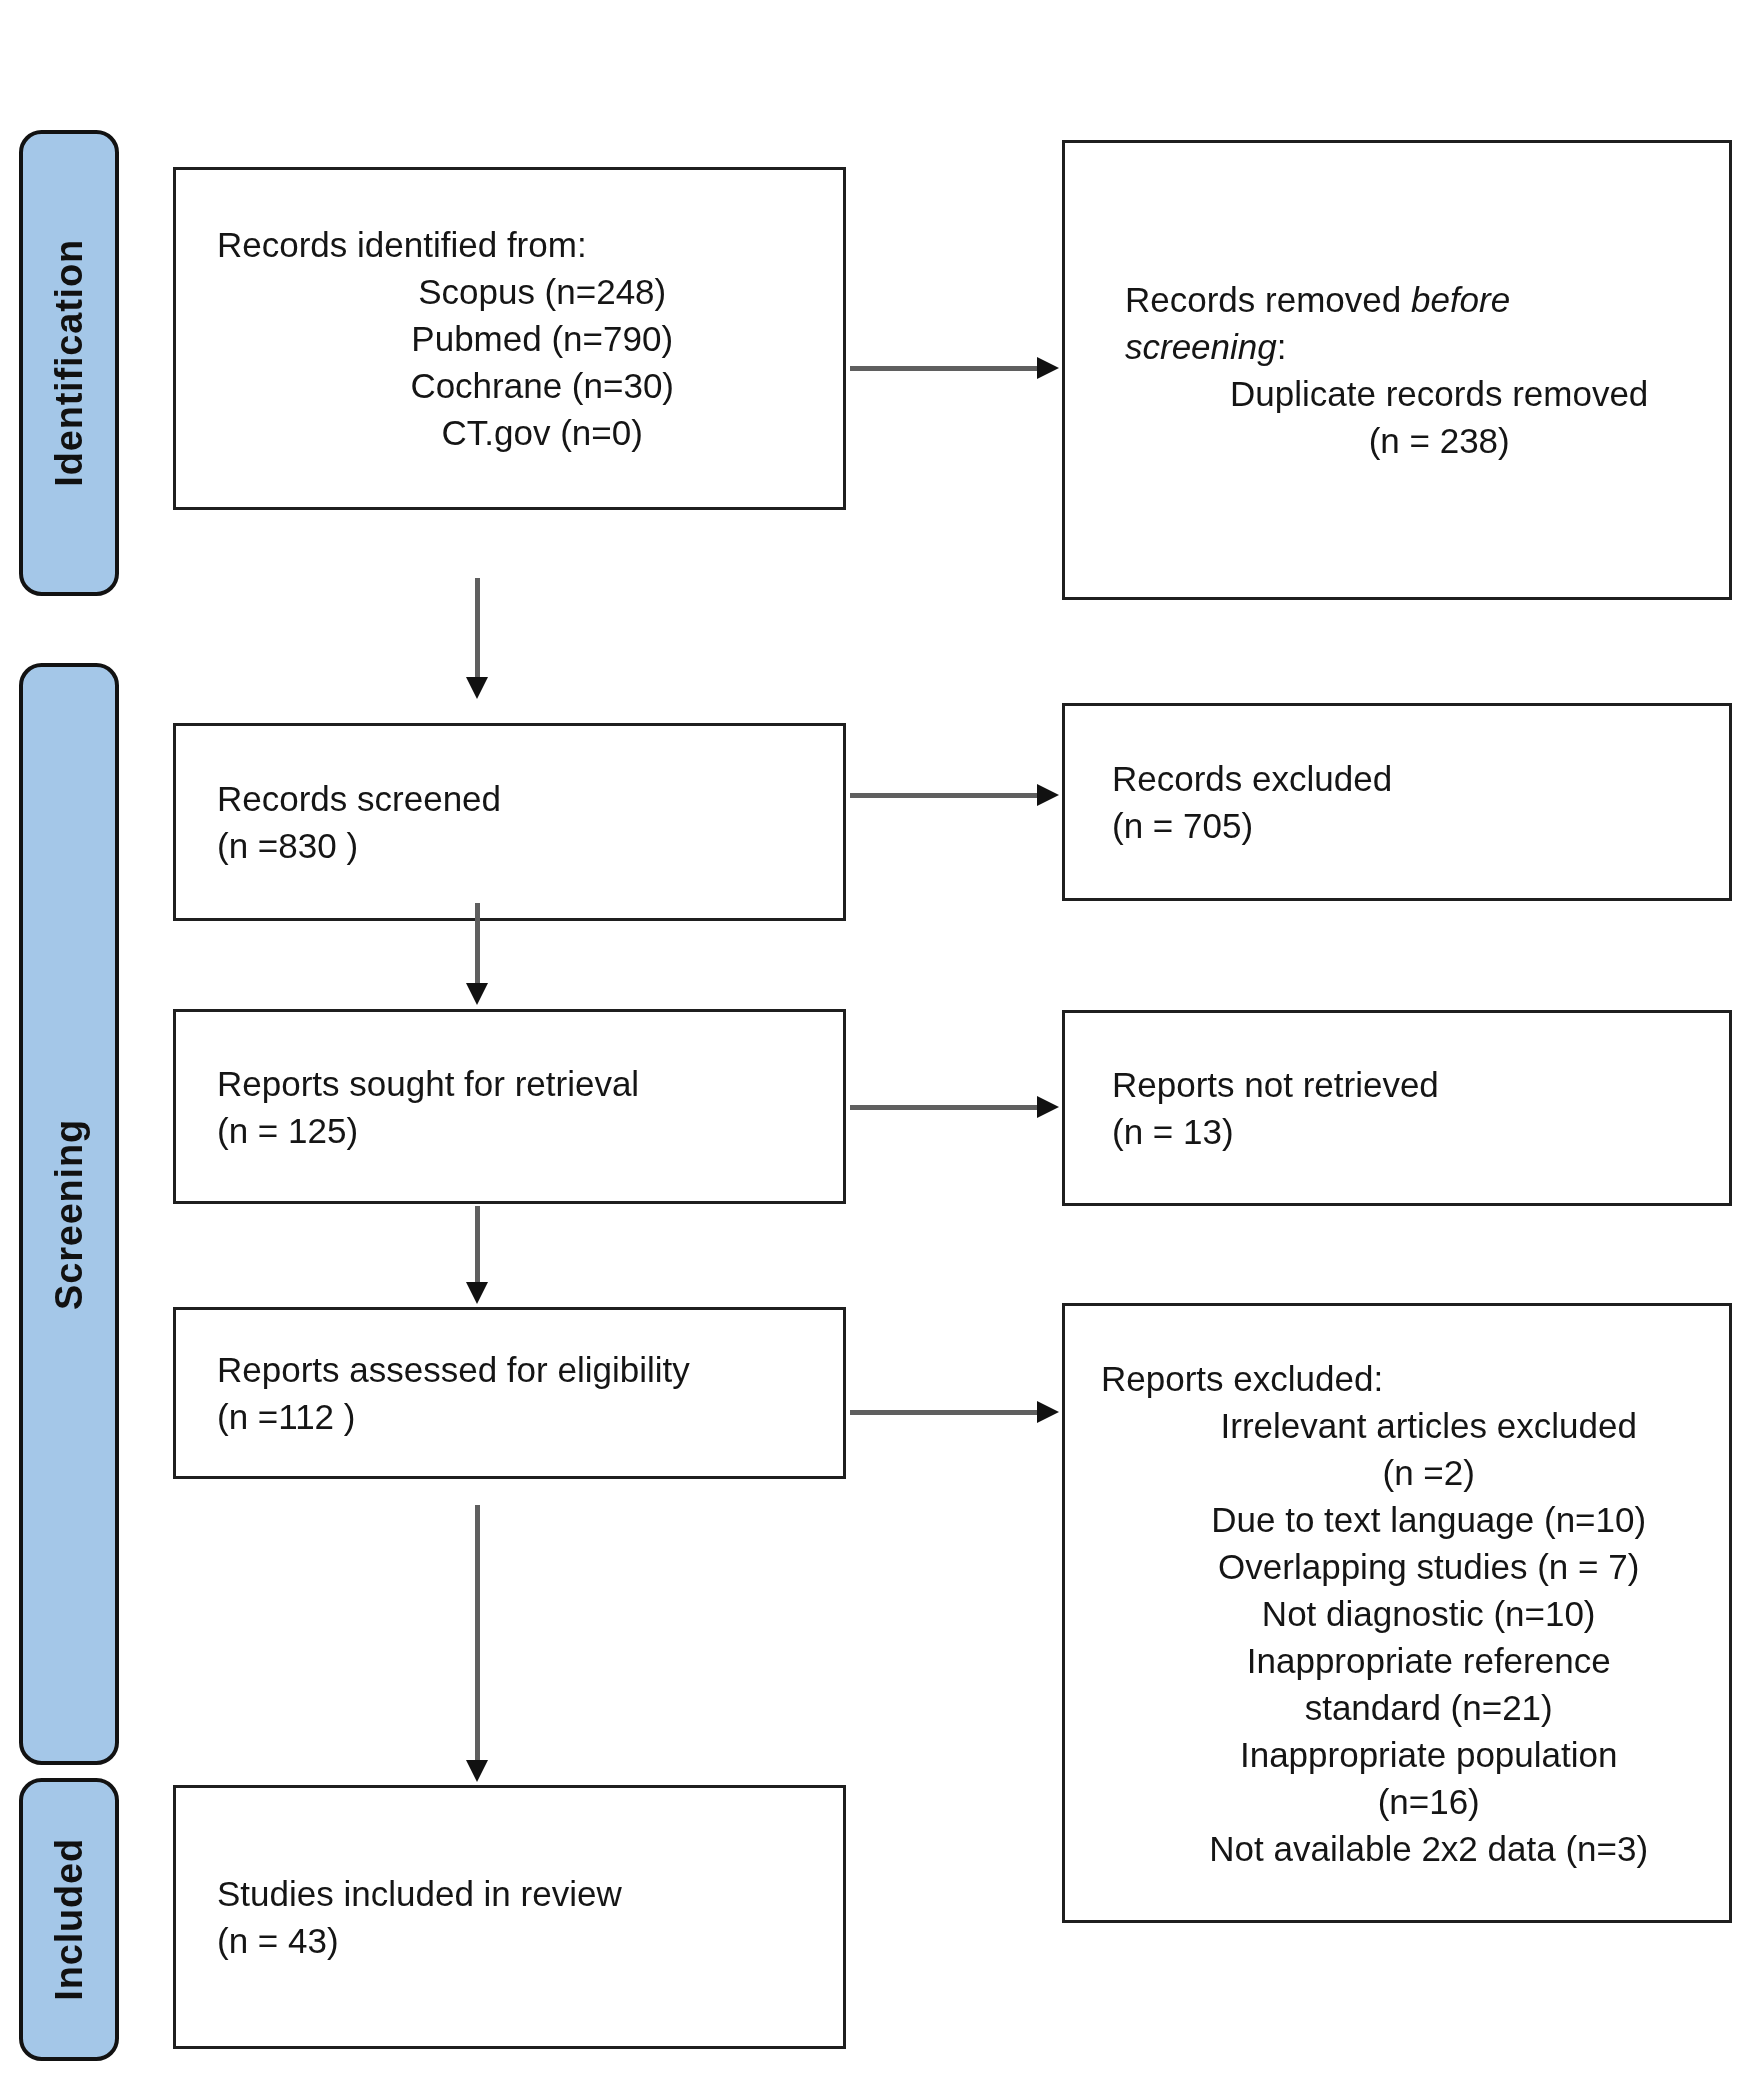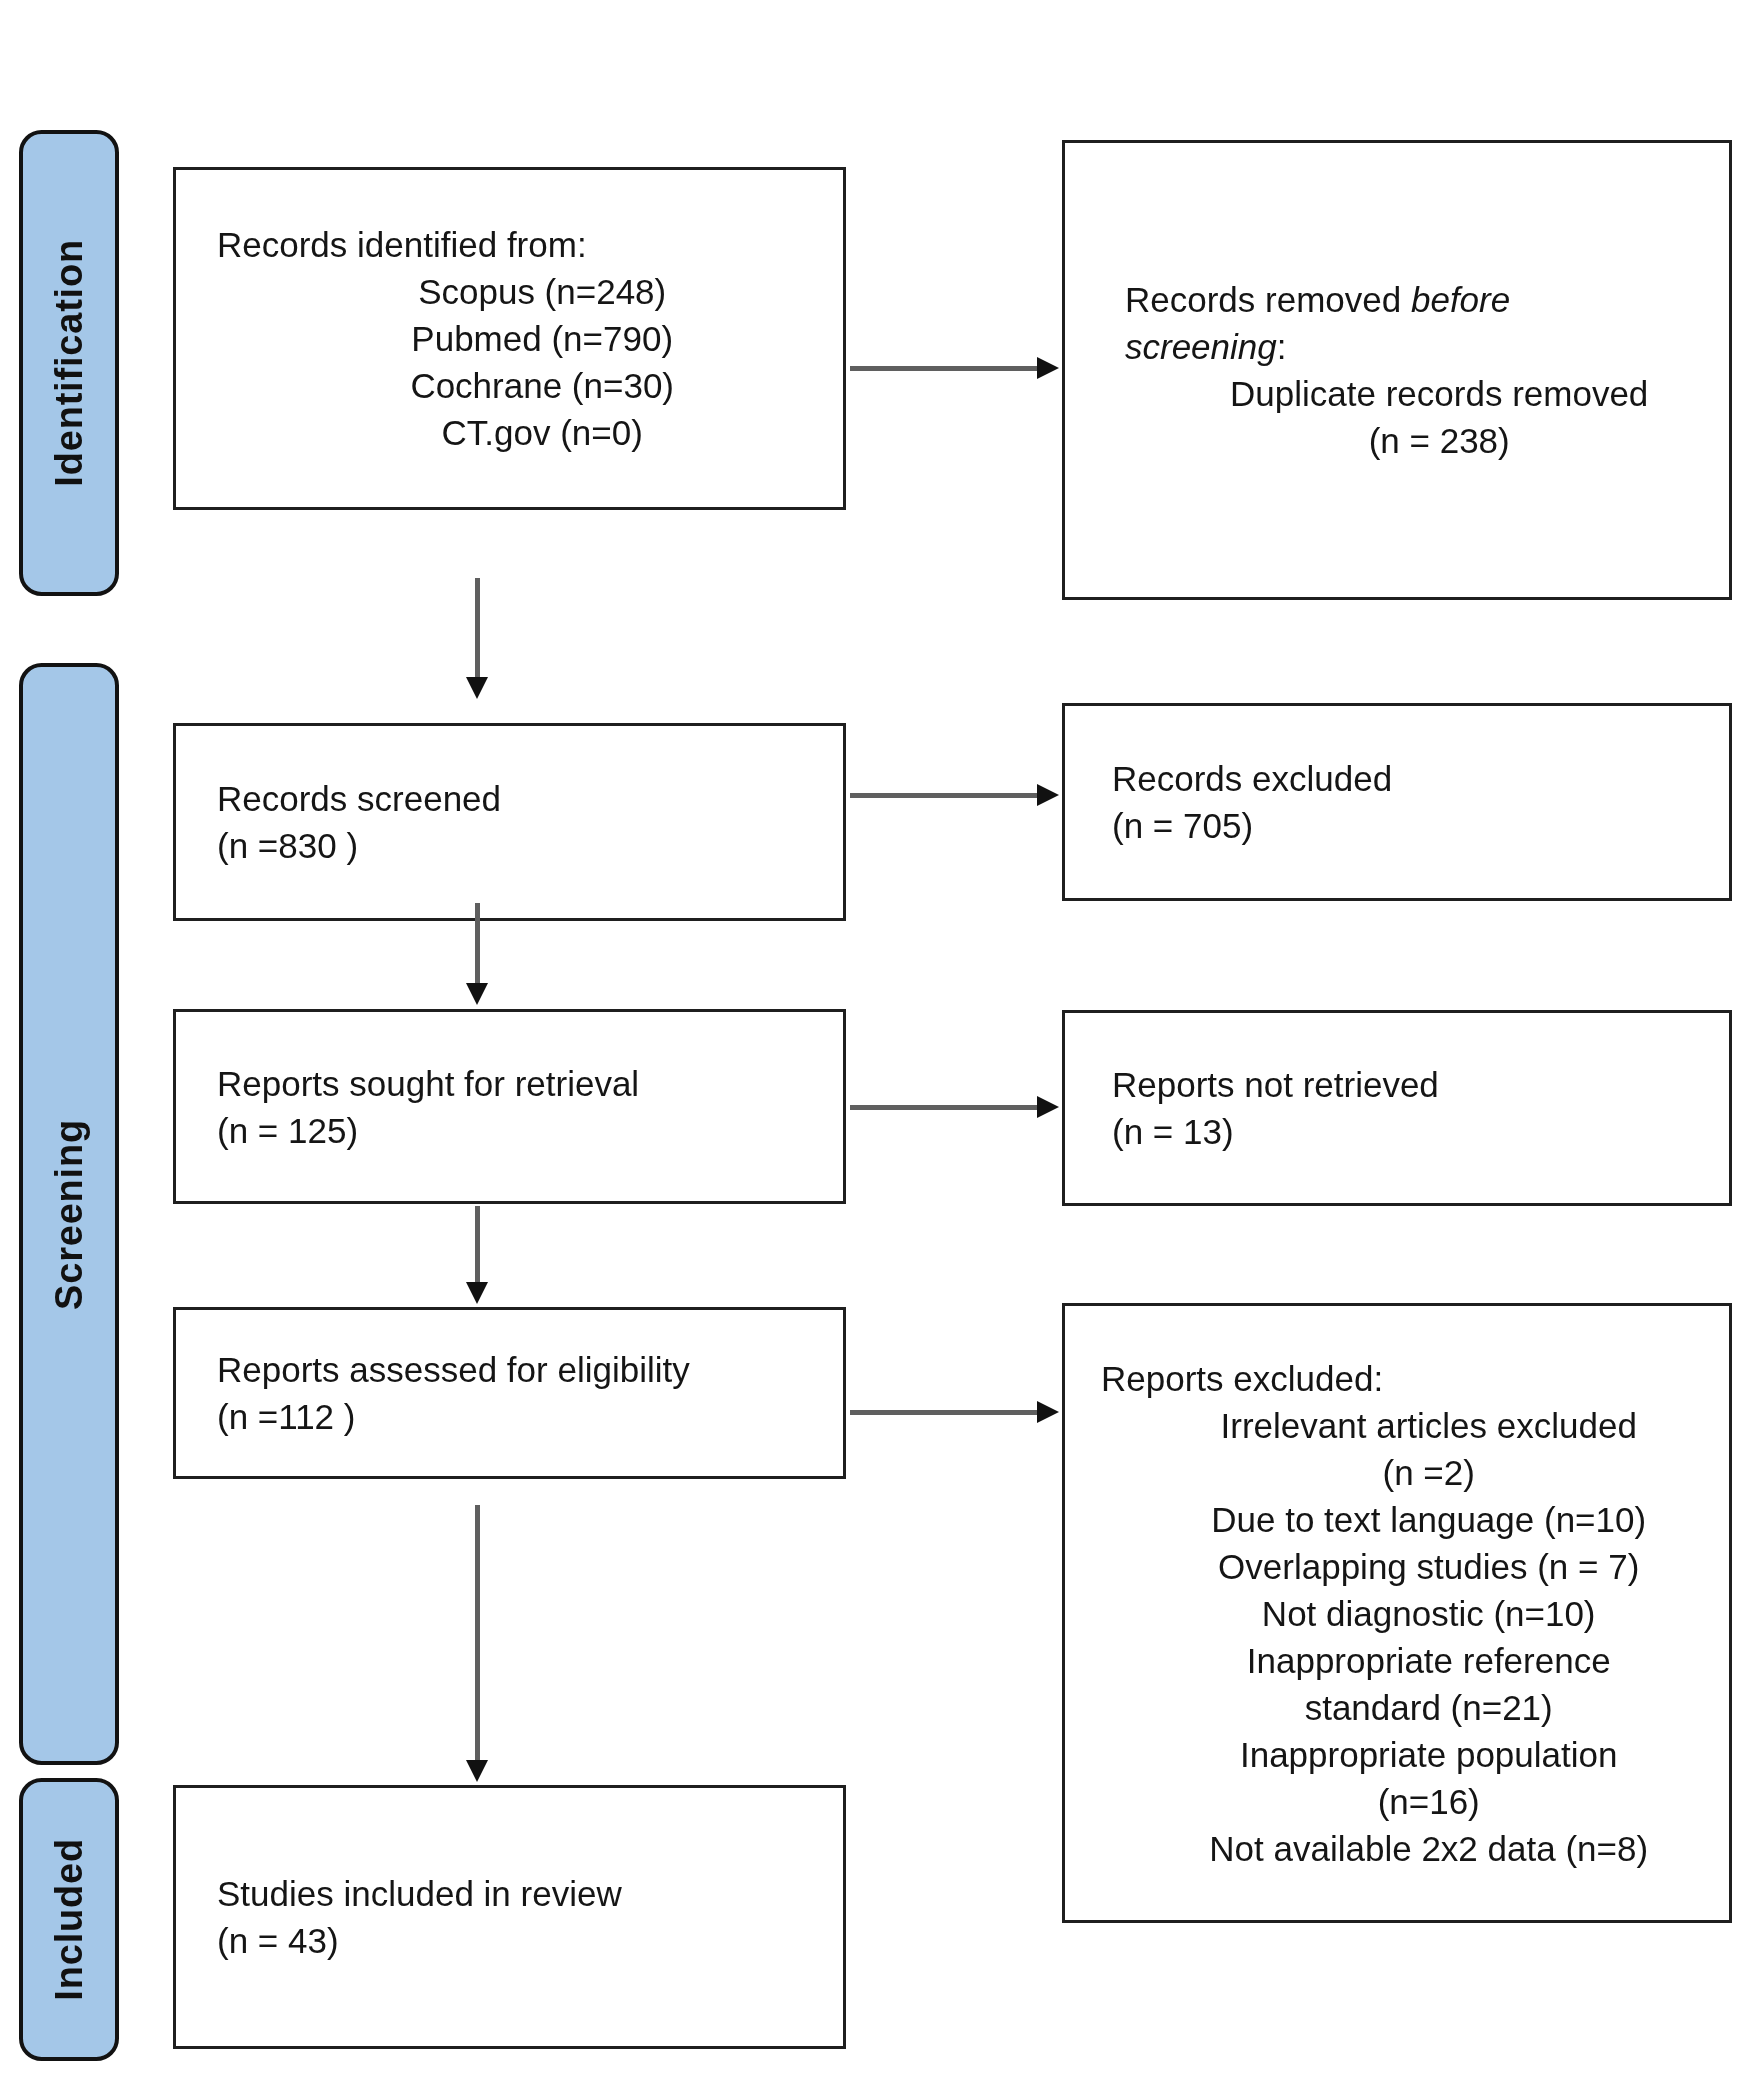--- a/index.html
+++ b/index.html
@@ -151,21 +151,21 @@
     <div class="line">Reports excluded:</div>
     <div class="line ind">Irrelevant articles excluded</div>
     <div class="line ind">(n =2)</div>
     <div class="line ind">Due to text language (n=10)</div>
     <div class="line ind">Overlapping studies (n = 7)</div>
     <div class="line ind">Not diagnostic (n=10)</div>
     <div class="line ind">Inappropriate reference</div>
     <div class="line ind">standard (n=21)</div>
     <div class="line ind">Inappropriate population</div>
     <div class="line ind">(n=16)</div>
-    <div class="line ind">Not available 2x2 data (n=8)</div>
+    <div class="line ind">Not available 2x2 data (n=3)</div>
   </div>
 
   <div class="box col-left" id="box-studies-included">
     <div class="line">Studies included in review</div>
     <div class="line">(n = 43)</div>
   </div>
 
   <div class="hline" style="left:850px; top:366px;  width:190px;"></div>
   <div class="head-right" style="left:1037px; top:357px;"></div>
 

